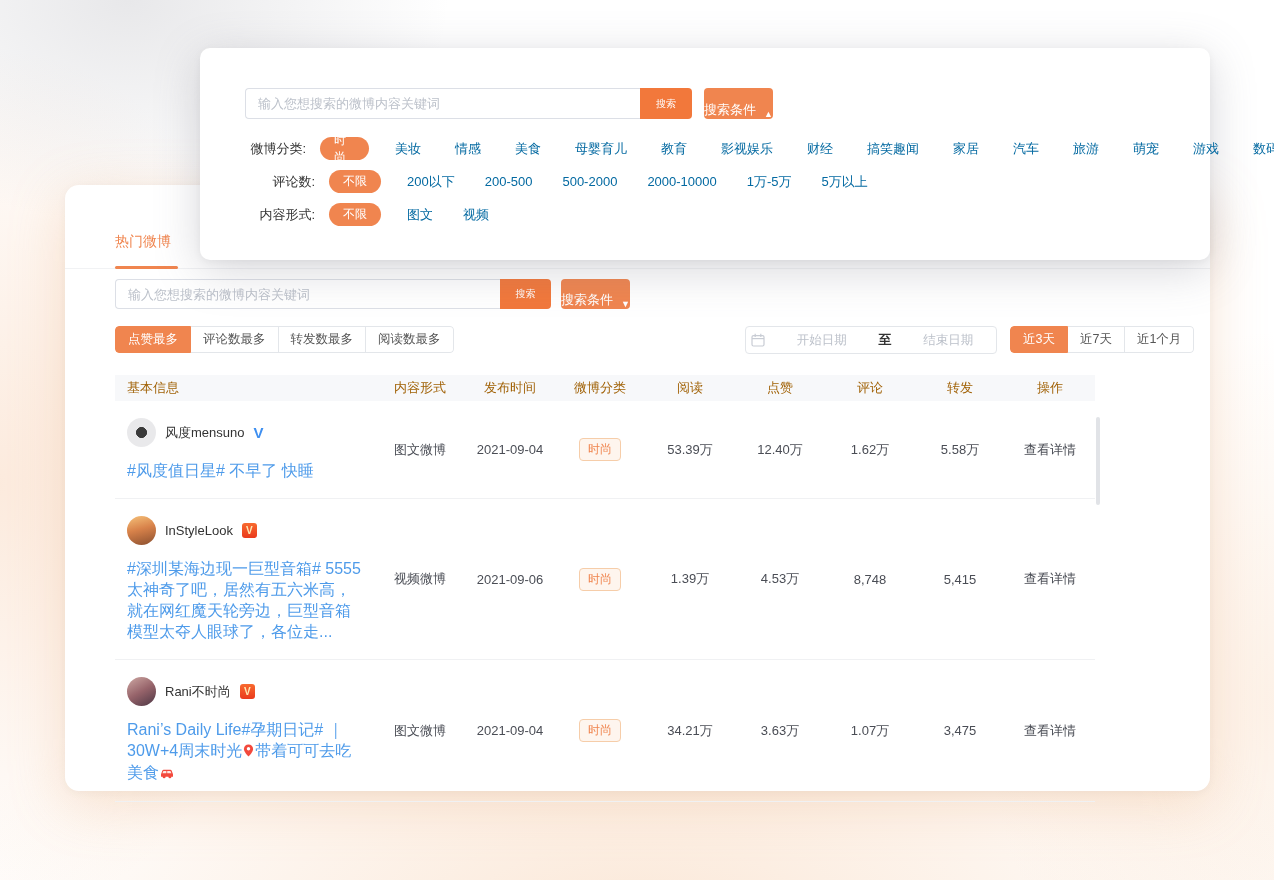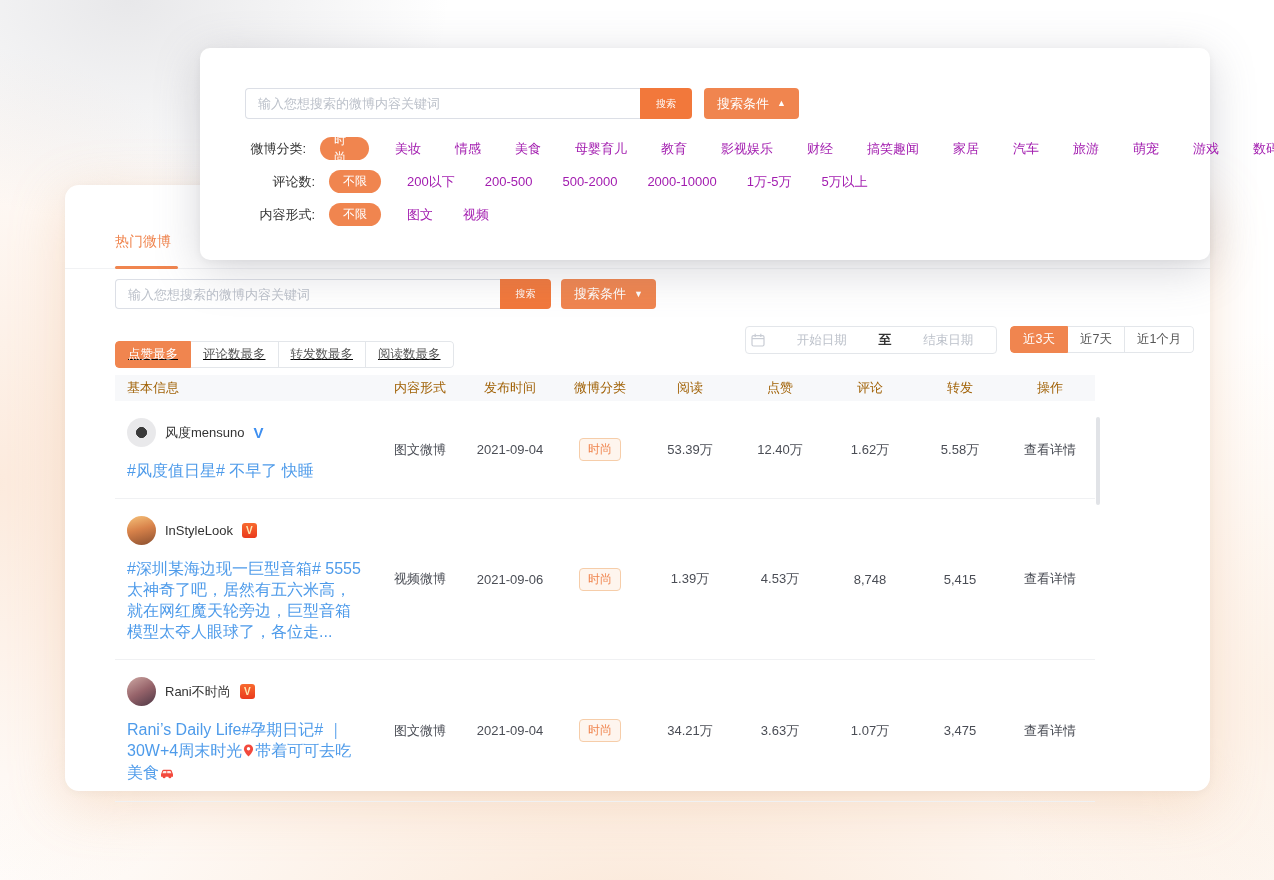--- a/index.html
+++ b/index.html
@@ -31,59 +31,59 @@
   .kw-input {
     width:395px; height:31px; border:1px solid #DCDFE6; border-right:none;
     border-radius:4px 0 0 4px; padding:0 12px; font-size:13px; color:#333; outline:none;
   }
   .kw-input::placeholder { color:#BCC1CA; }
   .btn-search {
     width:52px; height:31px; border:none; background:var(--primary_deep,#F2783B);
     color:#fff; font-size:10px; border-radius:0 4px 4px 0; cursor:pointer;
   }
   .btn-cond {
-    margin-left:12px; height:31px; padding:0 13px; border:none; cursor:pointer;
+    margin-left:12px; height:31px; padding:0 0; border:none; cursor:pointer;
     background:var(--primary,#F0854F); color:#fff; font-size:13px; border-radius:4px;
-    display:flex; align-items:center; gap:8px;
+    display:flex; align-items:flex-end; gap:8px;
   }
   .btn-cond .tri { font-size:9px; line-height:1; }
 
   
   .card-filter .search-row { position:absolute; left:45px; top:40px; }
   .filters { position:absolute; left:45px; top:89px; display:flex; flex-direction:column; gap:10px; }
   .f-row { display:flex; align-items:center; height:23px; }
   .f-label { width:70px; text-align:right; font-size:13px; color:#333; margin-right:14px; white-space:nowrap; }
   .pill {
     height:23px; padding:0 14px; border-radius:12px; background:var(--primary,#F0854F);
     color:#fff; font-size:12px; display:flex; align-items:center; margin-right:26px; cursor:pointer;
   }
   .opts { display:flex; align-items:center; gap:34px; }
   .opts-tight { gap:30px; }
-  .opt { font-size:13px; color:#a21caf; cursor:pointer; white-space:nowrap; }
+  .opt { font-size:13px; color:#0369a1; cursor:pointer; white-space:nowrap; }
 
   
   .tab-bar { position:relative; height:84px; border-bottom:1px solid #F1F2F4; }
   .tab { position:absolute; left:50px; top:48px; font-size:14px; color:var(--primary,#F0854F); cursor:pointer; }
   .tab-underline { position:absolute; left:50px; bottom:-1px; width:63px; height:3px; background:var(--primary,#F0854F); border-radius:2px; }
   .card-main .search-row { position:absolute; left:50px; top:94px; }
   .card-main .kw-input { width:385px; height:30px; }
   .card-main .btn-search { width:51px; height:30px; }
   .card-main .btn-cond { height:30px; margin-left:10px; }
 
   .controls { position:absolute; left:50px; top:141px; width:1045px; height:28px; }
   .seg { display:flex; height:27px; border-radius:4px; overflow:hidden; }
   .seg-btn {
     min-width:46px; padding:0 12px; display:flex; align-items:center; justify-content:center;
     font-size:12.5px; color:#555; background:#fff; border:1px solid #E3E6EA; border-left:none; cursor:pointer;
     white-space:nowrap;
   }
   .seg-btn:first-child { border-left:1px solid #E3E6EA; border-radius:4px 0 0 4px; }
   .seg-btn:last-child { border-radius:0 4px 4px 0; }
   .seg-btn.sel { background:var(--primary,#F0854F); border-color:var(--primary,#F0854F); color:#fff; }
-  .sort-seg { position:absolute; left:0; top:15px;text-decoration:underline; }
+  .sort-seg { position:absolute; left:0; top:0; }
   .date-box {
     position:absolute; left:630px; top:0; width:252px; height:28px; border:1px solid #E3E6EA;
     border-radius:4px; display:flex; align-items:center; padding:0 5px; gap:14px; background:#fff;
   }
   .date-box .ph { font-size:12.5px; color:#BCC1CA; flex:1; text-align:center; cursor:text; }
   .date-box .to { font-size:13px; color:#333; font-weight:bold; }
   .quick-seg { position:absolute; left:895px; top:0; }
 
   
   .table { position:absolute; left:50px; top:190px; width:980px; }

